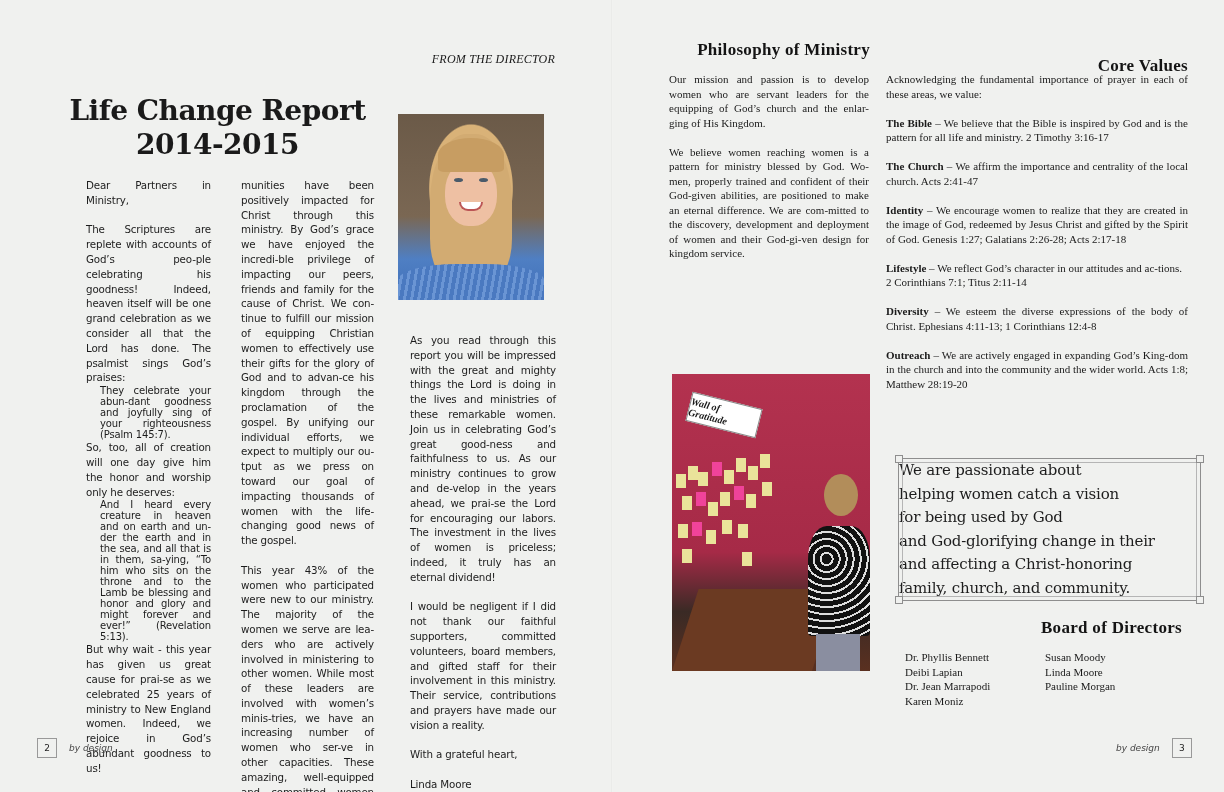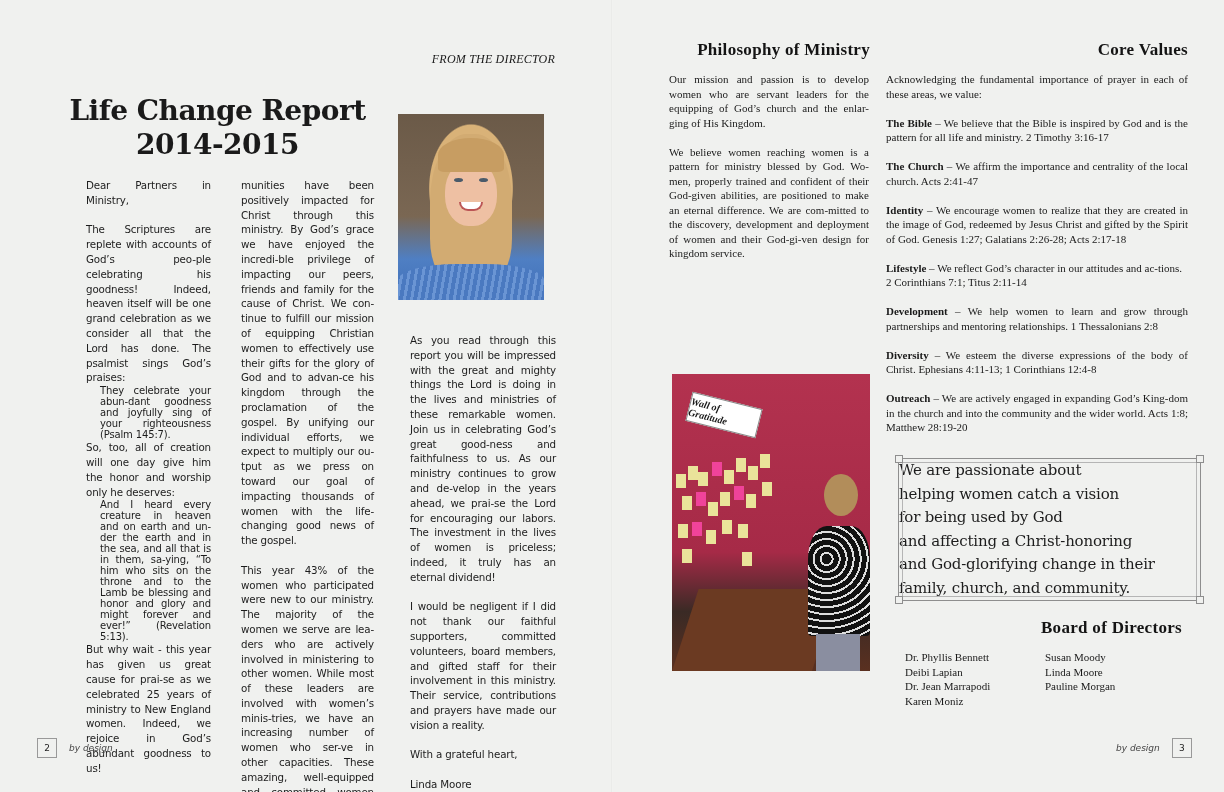--- a/index.html
+++ b/index.html
@@ -34,21 +34,21 @@
   .note { position: absolute; width: 10px; height: 14px; background: #eae39a; }
   .note.pink { background: #f0439a; }
   .g-table { position: absolute; left: 0; top: 215px; width: 140px; height: 82px; background: #6b3a22; transform: skewX(-18deg); transform-origin: bottom left; }
   .g-woman { position: absolute; left: 128px; top: 100px; width: 70px; height: 197px; }
   .g-woman .hd { position: absolute; left: 24px; top: 0; width: 34px; height: 42px; border-radius: 50%; background: #b28d5a; }
   .g-woman .bd { position: absolute; left: 8px; top: 52px; width: 62px; height: 110px; border-radius: 30% 30% 4px 4px; background: repeating-radial-gradient(circle at 30% 30%, #111 0 5px, #ddd 5px 7px); }
   .g-woman .lg { position: absolute; left: 16px; top: 160px; width: 44px; height: 37px; background: #8a8ea0; }
 
   .h2 { position: absolute; font-family: "Liberation Serif", serif; font-size: 17px; font-weight: bold; text-align: right; letter-spacing: 0.3px; color: #141414; }
   .h-phil { left: 668px; top: 40px; width: 202px; }
-  .h-core { left: 886px; top: 40px; width: 302px; }
+  .h-core { left: 886px; top: 56px; width: 302px; }
   .h-board { left: 900px; top: 618px; width: 282px; }
 
   .scol { position: absolute; font-family: "Liberation Serif", serif; font-size: 11px; line-height: 14.5px; text-align: justify; color: #1a1a1a; }
   .scol p { margin-bottom: 14.5px; }
   .scol b { font-weight: bold; }
   .phil { left: 669px; top: 72px; width: 200px; }
   .core { left: 886px; top: 72px; width: 302px; }
 
   .quote-box { position: absolute; left: 898px; top: 458px; width: 303px; height: 143px; border: 1px solid #8e8e8e; outline: 1px solid #b5b5b5; outline-offset: -5px; display: flex; flex-direction: column; justify-content: center; }
   .quote-box .corner { position: absolute; width: 8px; height: 8px; border: 1px solid #8e8e8e; background: #f0f1ef; }
@@ -153,35 +153,34 @@
     </div>
   </div>
 
   <div class="h2 h-core">Core Values</div>
   <div class="scol core">
     <p>Acknowledging the fundamental importance of prayer in each of these areas, we value:</p>
     <p><b>The Bible</b><span> – We believe that the Bible is inspired by God and is the pattern for all life and ministry. 2 Timothy 3:16-17</span></p>
     <p><b>The Church</b><span> – We affirm the importance and centrality of the local church. Acts 2:41-47</span></p>
     <p><b>Identity</b><span> – We encourage women to realize that they are created in the image of God, redeemed by Jesus Christ and gifted by the Spirit of God. Genesis 1:27; Galatians 2:26-28; Acts 2:17-18</span></p>
     <p><b>Lifestyle</b><span> – We reflect God’s character in our attitudes and ac-tions.</span><br><span>2 Corinthians 7:1; Titus 2:11-14</span></p>
-    <p><b>Development</b><span> – We help women to learn and grow through partnerships and mentoring relationships. 1 Thessalonians 2:8</span></p>
     <p><b>Diversity</b><span> – We esteem the diverse expressions of the body of Christ. Ephesians 4:11-13; 1 Corinthians 12:4-8</span></p>
     <p><b>Outreach</b><span> – We are actively engaged in expanding God’s King-dom in the church and into the community and the wider world. Acts 1:8; Matthew 28:19-20</span></p>
   </div>
 
   <div class="quote-box">
     <span class="corner tl"></span>
     <span class="corner tr"></span>
     <span class="corner bl"></span>
     <span class="corner br"></span>
     <div class="line">We are passionate about</div>
     <div class="line">helping women catch a vision</div>
     <div class="line">for being used by God</div>
+    <div class="line">and God-glorifying change in their</div>
     <div class="line">and affecting a Christ-honoring</div>
-    <div class="line">and God-glorifying change in their</div>
     <div class="line">family, church, and community.</div>
   </div>
 
   <div class="h2 h-board">Board of Directors</div>
   <div class="board">
     <div class="bcol">
       <div>Dr. Phyllis Bennett</div>
       <div>Deibi Lapian</div>
       <div>Dr. Jean Marrapodi</div>
       <div>Karen Moniz</div>

